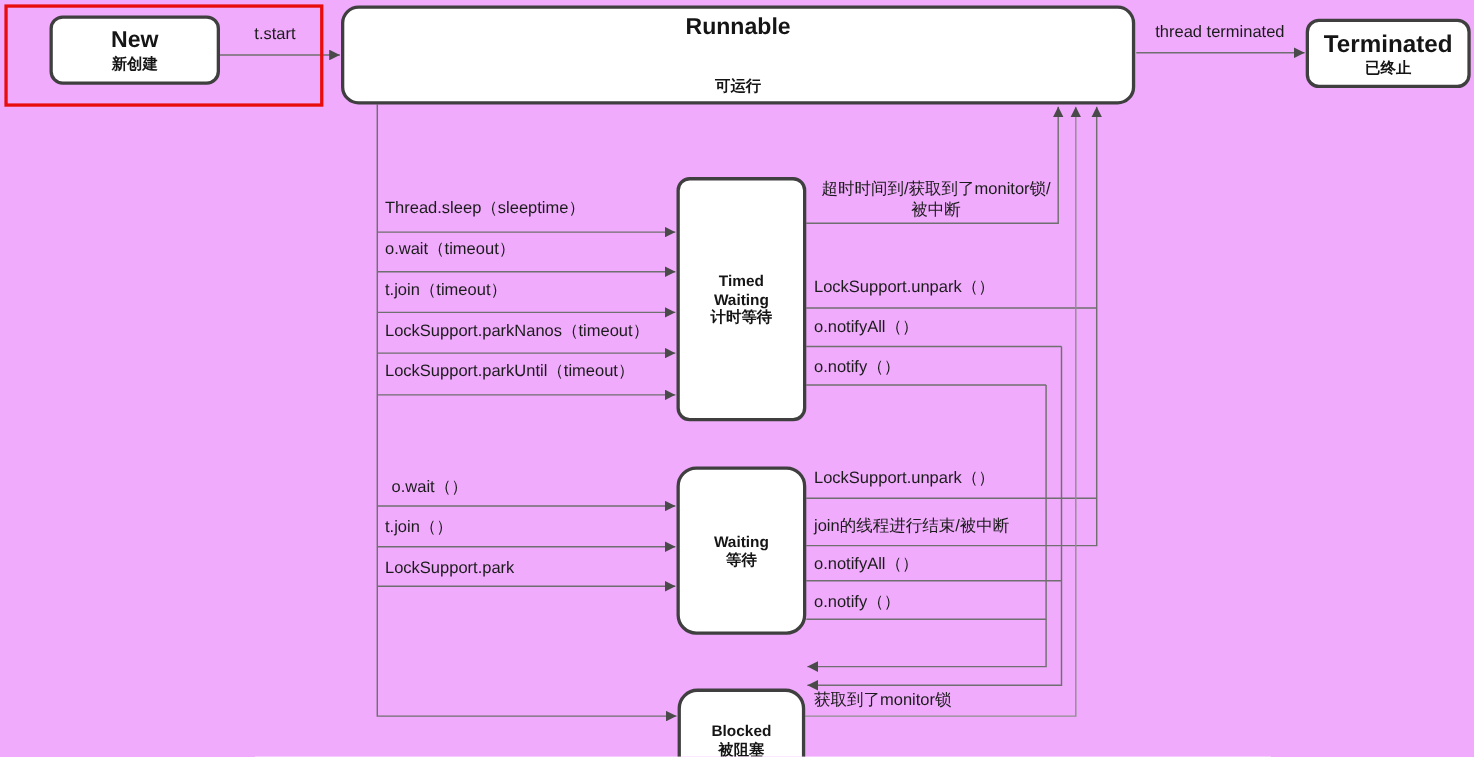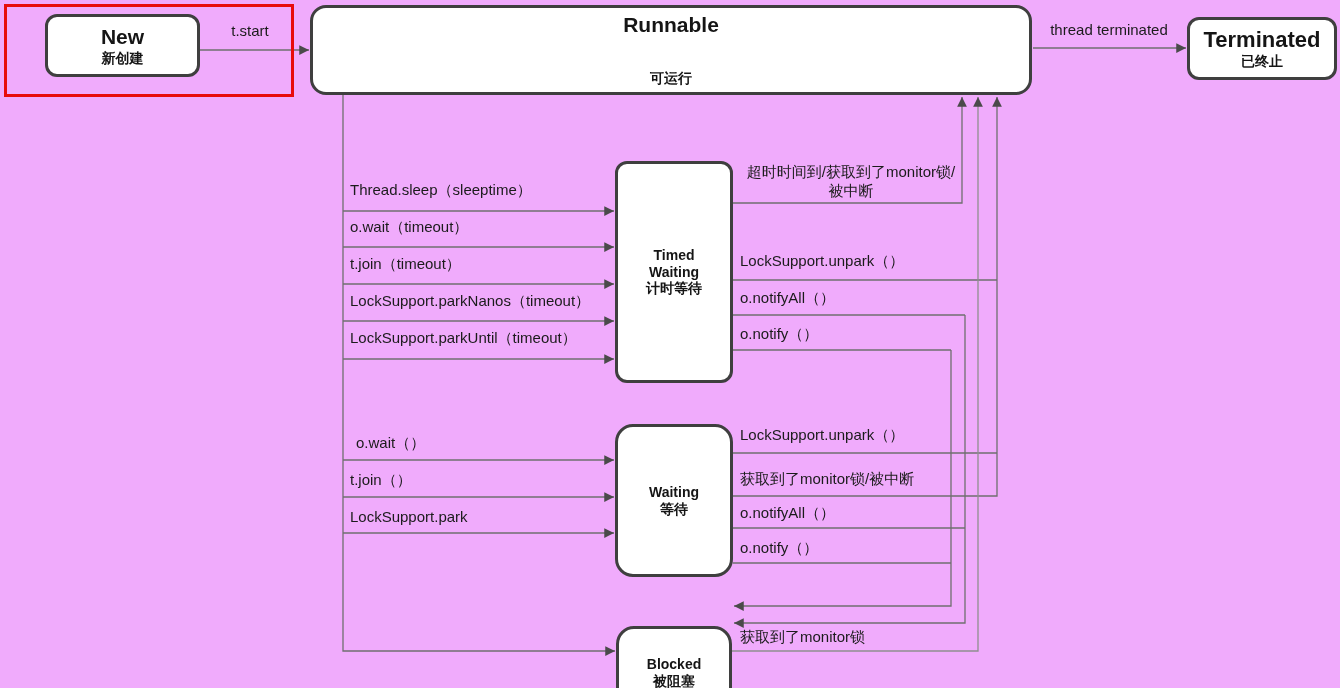--- a/index.html
+++ b/index.html
@@ -153,20 +153,20 @@
   </div>
   <div class="el" style="left:740px;top:252px;">LockSupport.unpark（）</div>
   <div class="el" style="left:740px;top:289px;">o.notifyAll（）</div>
   <div class="el" style="left:740px;top:325px;">o.notify（）</div>
 
   <div class="el" style="left:356px;top:434px;">o.wait（）</div>
   <div class="el" style="left:350px;top:471px;">t.join（）</div>
   <div class="el" style="left:350px;top:508px;">LockSupport.park</div>
 
   <div class="el" style="left:740px;top:426px;">LockSupport.unpark（）</div>
-  <div class="el" style="left:740px;top:470px;">获取到了monitor锁/被中断</div>
+  <div class="el" style="left:740px;top:470px;">join的线程进行结束/被中断</div>
   <div class="el" style="left:740px;top:504px;">o.notifyAll（）</div>
   <div class="el" style="left:740px;top:539px;">o.notify（）</div>
 
 
   <div class="el" style="left:740px;top:628px;">获取到了monitor锁</div>
 
 </div>
 
 </body></html>

